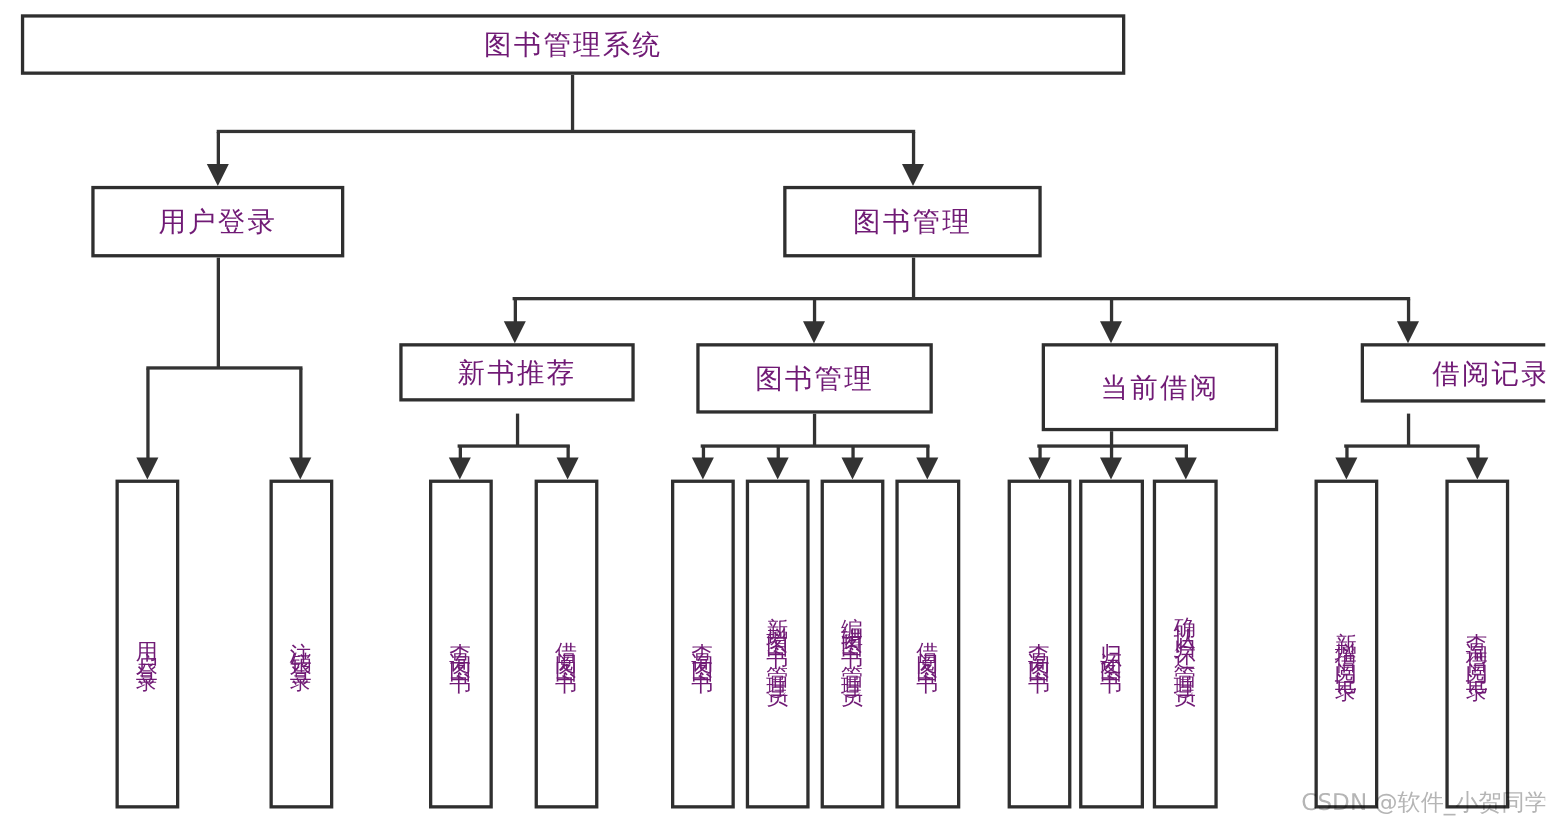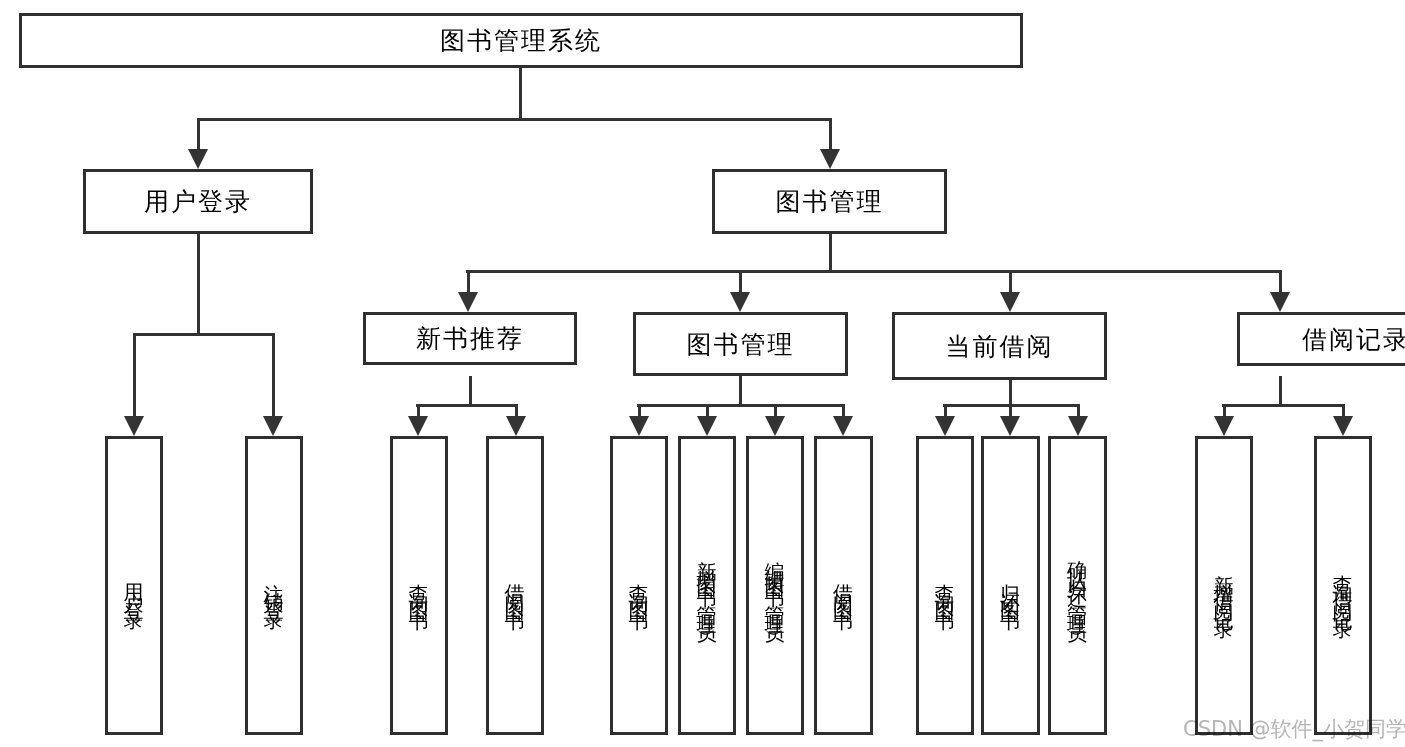--- a/index.html
+++ b/index.html
@@ -11,21 +11,21 @@
     overflow:hidden;
   }
   .box{
     position:absolute;
     box-sizing:border-box;
     background:#ffffff;
     border:3px solid #2f2f2f;
     display:flex;
     align-items:center;
     justify-content:center;
-    color:#000000;
+    color:#701a75;
   }
   .hdr{font-size:25px;letter-spacing:2px;white-space:nowrap;}
   .leaf{font-size:20px;}
   .leaf .vtext{
     writing-mode:vertical-rl;
     text-orientation:mixed;
     letter-spacing:9px;
     line-height:1;
     white-space:nowrap;
   }
@@ -121,21 +121,21 @@
   <div class="box hdr" style="left:712px;top:169px;width:235px;height:65px;text-align:right;">
     <span>图书管理</span>
   </div>
 
   <div class="box hdr" style="left:363px;top:312px;width:214px;height:53px;">
     <span>新书推荐</span>
   </div>
   <div class="box hdr" style="left:633px;top:312px;width:215px;height:64px;">
     <span>图书管理</span>
   </div>
-  <div class="box hdr" style="left:892px;top:312px;width:215px;height:68px;">
+  <div class="box hdr" style="left:947px;top:312px;width:215px;height:80px;">
     <span>当前借阅</span>
   </div>
   <div class="box hdr" style="left:1237px;top:312px;width:214px;height:54px;padding-left:24px;">
     <span>借阅记录</span>
   </div>
 
   <div class="box leaf" style="left:105px;top:436px;width:58px;height:299px;">
     <span class="vtext">用户登录</span>
   </div>
   <div class="box leaf" style="left:245px;top:436px;width:58px;height:299px;">

